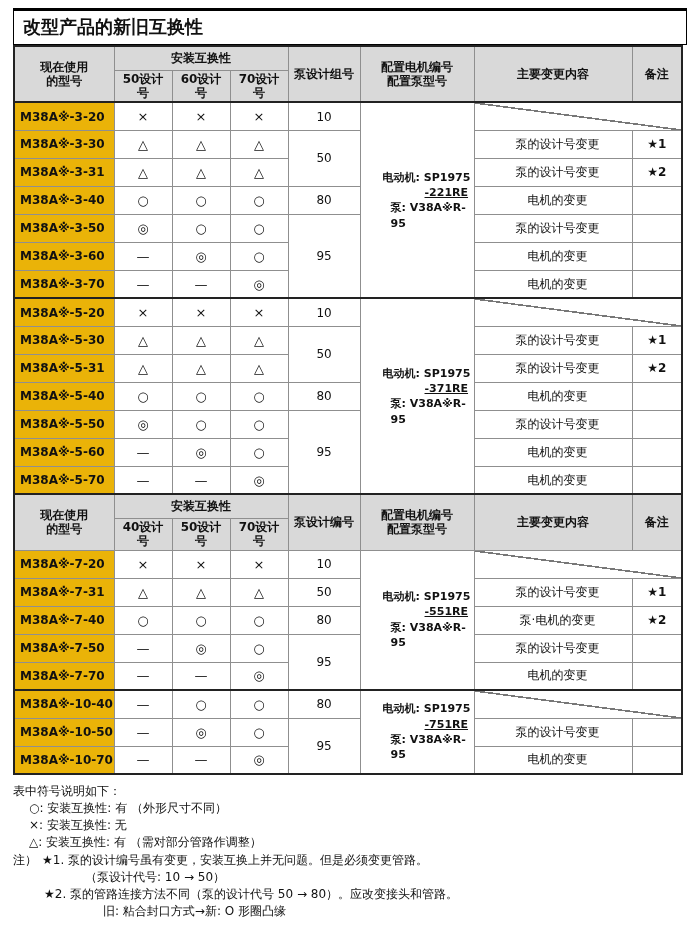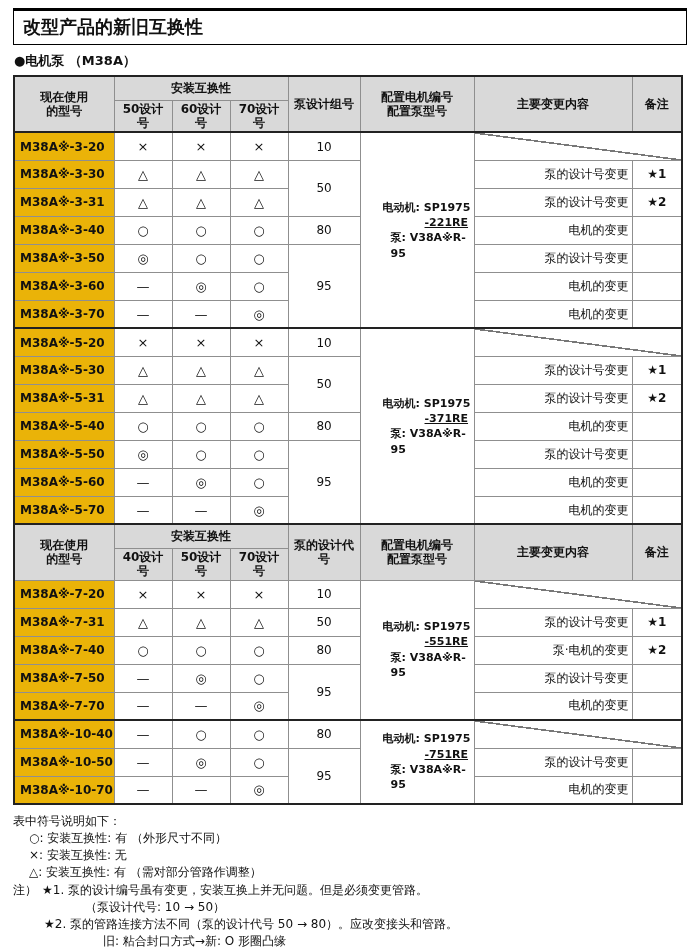--- a/index.html
+++ b/index.html
@@ -56,21 +56,21 @@
   td.design { text-align: center; }
   td.motor {
     font-weight: bold;
     font-size: 11px;
     padding-left: 22px;
     line-height: 1.4;
     vertical-align: middle;
   }
   .m2 { margin-left: 42px; text-decoration: underline; }
   .m3 { margin-left: 8px; }
-  td.change { text-align: right; padding-left: 12px; }
+  td.change { text-align: center; padding-left: 12px; }
   td.remark { text-align: center; font-weight: bold; }
   td.diag { position: relative; padding: 0; }
   td.diag::after {
     content: "";
     position: absolute;
     left: 0; top: 0; right: 0; bottom: 0;
     background: linear-gradient(to right top,
       transparent calc(50% - 0.8px),
       #777 calc(50% - 0.8px),
       #777 calc(50% + 0.8px),
@@ -86,21 +86,20 @@
   .note-indent1 { padding-left: 72px; }
   .note-line2  { padding-left: 31px; }
   .note-indent2 { padding-left: 90px; }
 </style>
 </head>
 <body>
 
 <div class="page">
 
   <div class="title-box">改型产品的新旧互换性</div>
-  <div class="subtitle">●电机泵 （M38A）</div>
 
   <table>
     <colgroup>
       <col style="width:100px">
         <col style="width:58px">
         <col style="width:58px">
         <col style="width:58px">
       <col style="width:72px">
         <col style="width:114px">
         <col style="width:158px">
@@ -251,21 +250,21 @@
       <td class="sym">—</td>
       <td class="sym">◎</td>
       <td class="change">电机的变更</td>
       <td class="remark"></td>
     </tr>
 
     <tr class="sec-start">
       <th rowspan="2" class="pre">现在使用
 的型号</th>
       <th colspan="3">安装互换性</th>
-      <th rowspan="2">泵的设计代号</th>
+      <th rowspan="2">泵设计编号</th>
       <th rowspan="2" class="pre">配置电机编号
 配置泵型号</th>
       <th rowspan="2">主要变更内容</th>
       <th rowspan="2">备注</th>
     </tr>
     <tr>
       <th>40设计号</th>
       <th>50设计号</th>
       <th>70设计号</th>
     </tr>

